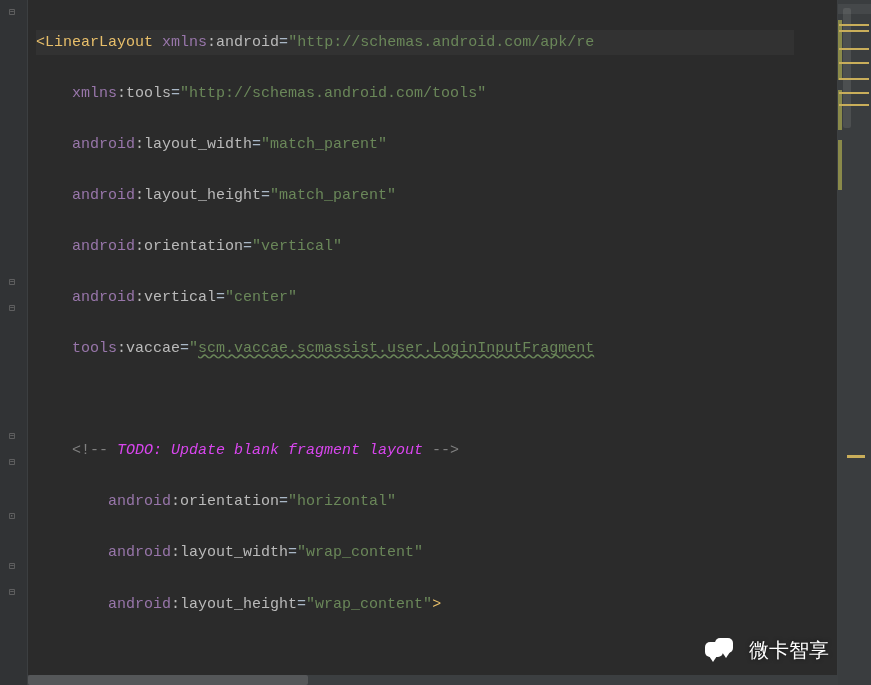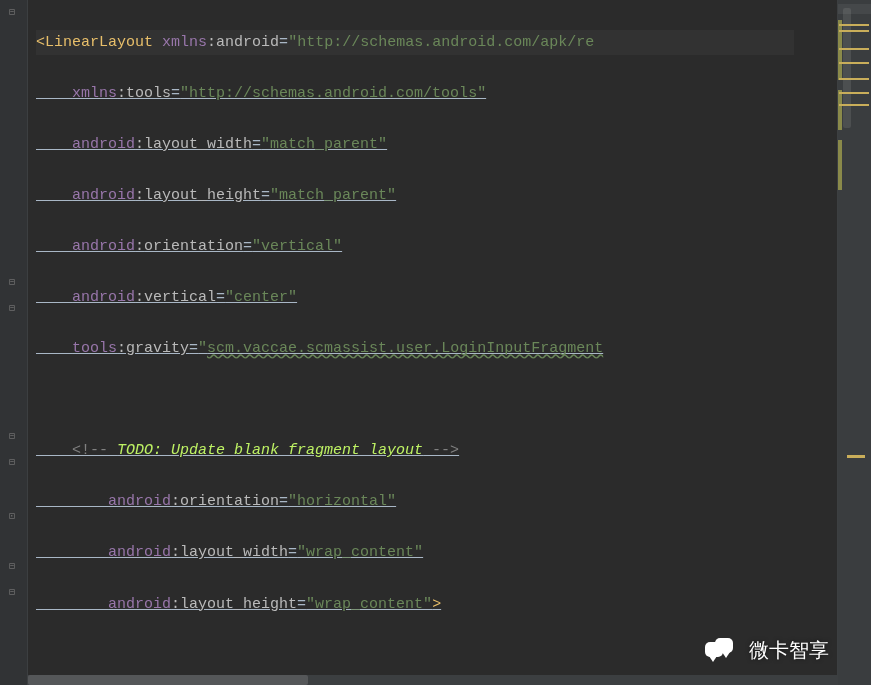--- a/index.html
+++ b/index.html
@@ -39,39 +39,38 @@
     color: #6e6e6e;
     font-size: 10px;
     cursor: pointer;
   }
   .code-area {
     flex: 1;
     padding: 4px 0 4px 8px;
     white-space: pre;
     overflow: hidden;
     position: relative;
-    text-decoration: underline;
   }
   .code-line {
     height: 25.6px;
     line-height: 25.6px;
   }
   .highlight-line {
     background: #323232;
     display: inline-block;
     padding-right: 200px;
   }
   .tag-bracket { color: #e8bf6a; }
   .tag-name { color: #e8bf6a; }
   .attr-ns { color: #9876aa; }
   .attr-name { color: #bababa; }
   .attr-eq { color: #a9b7c6; }
   .attr-val { color: #6a8759; }
   .comment { color: #808080; }
-  .comment-todo { color: #bef264; font-style: italic; }
+  .comment-todo { color: #d946ef; font-style: italic; }
   .underline-wavy {
     text-decoration: underline wavy #6a8759;
     text-decoration-skip-ink: none;
   }
 
   .minimap {
     width: 34px;
     background: #3a3d3f;
     border-left: 1px solid #3c3f41;
     flex-shrink: 0;
@@ -199,21 +198,21 @@
       </div>
   </div>
 
   <div class="code-area">
 <div class="code-line"><span class="highlight-line"><span class="tag-bracket">&lt;</span><span class="tag-name">LinearLayout</span><span> </span><span class="attr-ns">xmlns</span><span class="attr-name">:</span><span class="attr-name">android</span><span class="attr-eq">=</span><span class="attr-val">"http://schemas.android.com/apk/re</span></span></div>
 <div class="code-line"><span>    </span><span class="attr-ns">xmlns</span><span class="attr-name">:</span><span class="attr-name">tools</span><span class="attr-eq">=</span><span class="attr-val">"http://schemas.android.com/tools"</span></div>
 <div class="code-line"><span>    </span><span class="attr-ns">android</span><span class="attr-name">:</span><span class="attr-name">layout_width</span><span class="attr-eq">=</span><span class="attr-val">"match_parent"</span></div>
 <div class="code-line"><span>    </span><span class="attr-ns">android</span><span class="attr-name">:</span><span class="attr-name">layout_height</span><span class="attr-eq">=</span><span class="attr-val">"match_parent"</span></div>
 <div class="code-line"><span>    </span><span class="attr-ns">android</span><span class="attr-name">:</span><span class="attr-name">orientation</span><span class="attr-eq">=</span><span class="attr-val">"vertical"</span></div>
 <div class="code-line"><span>    </span><span class="attr-ns">android</span><span class="attr-name">:</span><span class="attr-name">vertical</span><span class="attr-eq">=</span><span class="attr-val">"center"</span></div>
-<div class="code-line"><span>    </span><span class="attr-ns">tools</span><span class="attr-name">:</span><span class="attr-name">gravity</span><span class="attr-eq">=</span><span class="attr-val">"</span><span class="attr-val underline-wavy">scm.vaccae.scmassist.user.LoginInputFragment</span></div>
+<div class="code-line"><span>    </span><span class="attr-ns">tools</span><span class="attr-name">:</span><span class="attr-name">vaccae</span><span class="attr-eq">=</span><span class="attr-val">"</span><span class="attr-val underline-wavy">scm.vaccae.scmassist.user.LoginInputFragment</span></div>
 <div class="code-line"><span></span></div>
 <div class="code-line"><span>    </span><span class="comment">&lt;!-- </span><span class="comment-todo">TODO: Update blank fragment layout</span><span class="comment"> --&gt;</span></div>
 <div class="code-line"><span>        </span><span class="attr-ns">android</span><span class="attr-name">:</span><span class="attr-name">orientation</span><span class="attr-eq">=</span><span class="attr-val">"horizontal"</span></div>
 <div class="code-line"><span>        </span><span class="attr-ns">android</span><span class="attr-name">:</span><span class="attr-name">layout_width</span><span class="attr-eq">=</span><span class="attr-val">"wrap_content"</span></div>
 <div class="code-line"><span>        </span><span class="attr-ns">android</span><span class="attr-name">:</span><span class="attr-name">layout_height</span><span class="attr-eq">=</span><span class="attr-val">"wrap_content"</span><span class="tag-bracket">&gt;</span></div>
 
 
 
 
 

